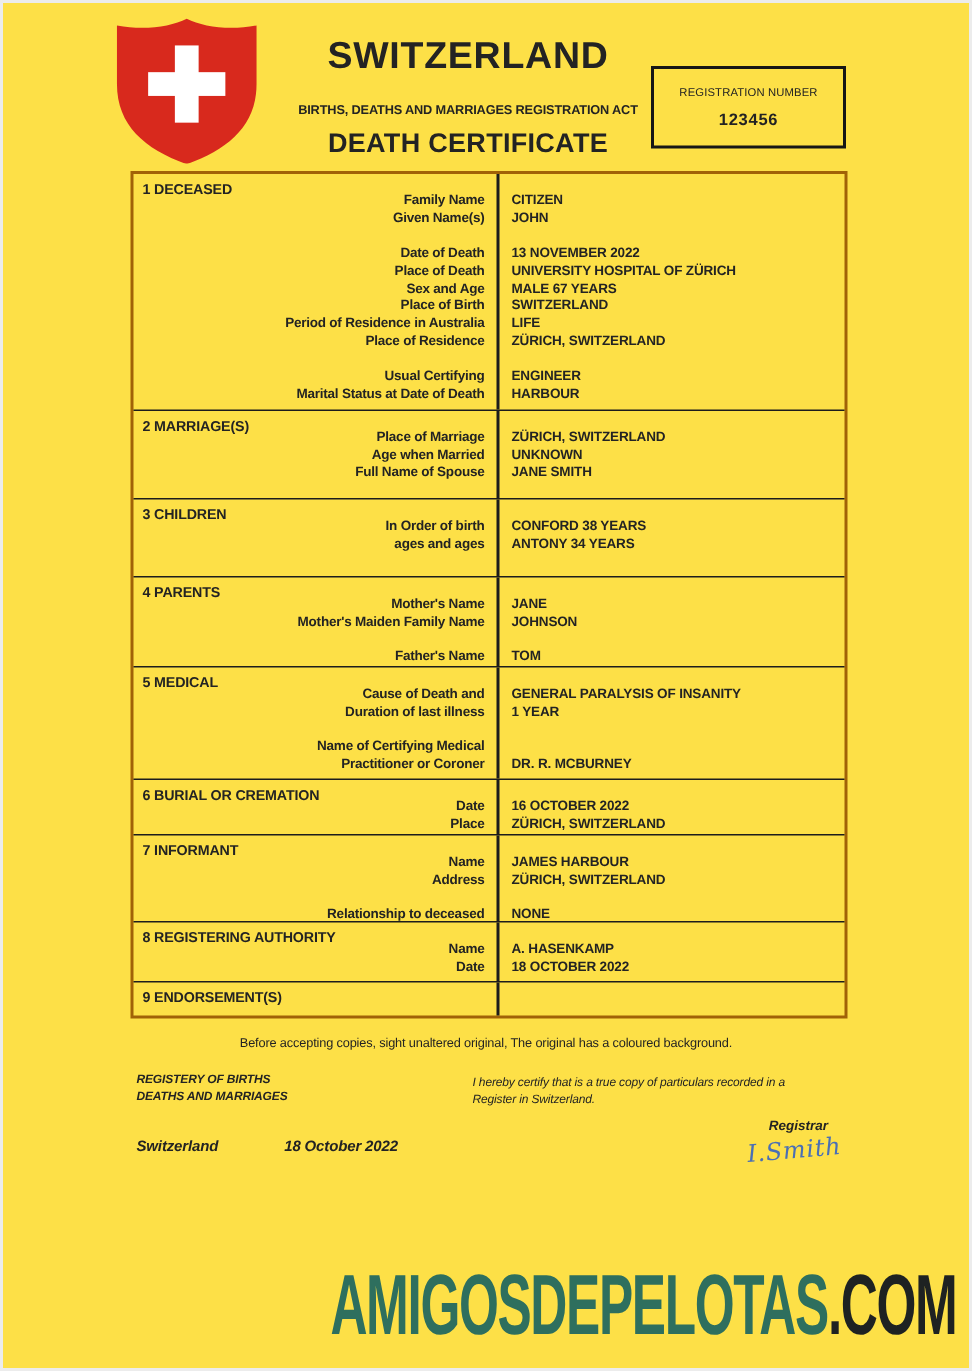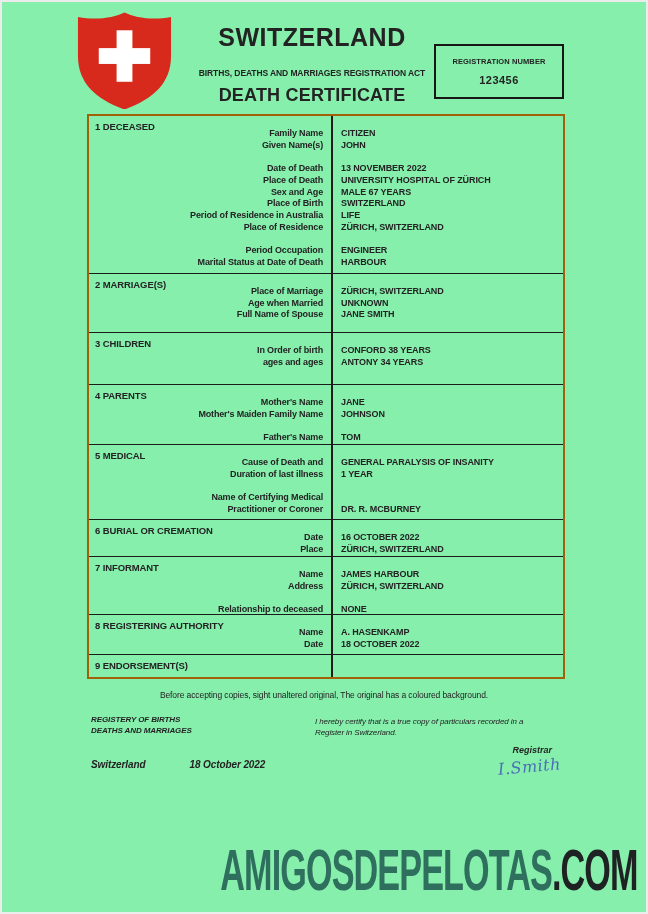--- a/index.html
+++ b/index.html
@@ -1,36 +1,36 @@
 <!DOCTYPE html>
 <html><head>
 <meta charset="utf-8">
 <style>
   html,body{margin:0;padding:0;background:#ffffff;}
   .page{
     position:relative;
     width:648px;height:914px;
-    background:#86efac;
+    background:#fde047;
     box-sizing:border-box;
     border:2px solid #ececec;
     font-family:"Liberation Sans", sans-serif;
     color:#232323;
     overflow:hidden;
   }
   
   .shield{position:absolute;left:73px;top:7px;width:99px;height:100px;}
   .title-block{position:absolute;left:175px;top:22px;width:270px;text-align:center;}
   .country{font-size:25px;font-weight:bold;letter-spacing:0.5px;line-height:26px;}
   .act{font-size:8.5px;font-weight:bold;letter-spacing:-0.1px;margin-top:18px;}
   .doc-title{font-size:18px;font-weight:bold;letter-spacing:0.2px;margin-top:7px;}
   .reg-box{
     position:absolute;left:432px;top:42px;width:130px;height:55px;
     border:2px solid #161616;box-sizing:border-box;text-align:center;
   }
-  .reg-label{font-size:7.5px;font-weight:bold;margin-top:11px;letter-spacing:0.1px;}
+  .reg-label{font-size:7.5px;font-weight:normal;margin-top:11px;letter-spacing:0.1px;}
   .reg-number{font-size:11px;font-weight:bold;margin-top:8px;letter-spacing:0.5px;}
   
   #cert-table{
     position:absolute;left:85px;top:112px;width:478px;
     border:2px solid #a16207;box-sizing:border-box;
   }
   .section{position:relative;border-bottom:1.5px solid #1c1c1c;box-sizing:border-box;}
   .section:last-child{border-bottom:none;}
   .section::before{
     content:"";position:absolute;left:242px;top:0;height:100%;width:1.5px;
@@ -133,21 +133,21 @@
           <div class="lbl">Sex and Age</div>
           <div class="val">MALE 67 YEARS</div>
           <div class="lbl">Place of Birth</div>
           <div class="val">SWITZERLAND</div>
           <div class="lbl">Period of Residence in Australia</div>
           <div class="val">LIFE</div>
           <div class="lbl">Place of Residence</div>
           <div class="val">ZÜRICH, SWITZERLAND</div>
           <div class="lbl"></div>
           <div class="val"></div>
-          <div class="lbl">Period Occupation</div>
+          <div class="lbl">Usual Certifying</div>
           <div class="val">ENGINEER</div>
           <div class="lbl">Marital Status at Date of Death</div>
           <div class="val">HARBOUR</div>
         </div>
       </div>
       <div class="section">
         <div class="sec-title">2 MARRIAGE(S)</div>
         <div class="rows">
           <div class="lbl">Place of Marriage</div>
           <div class="val">ZÜRICH, SWITZERLAND</div>

